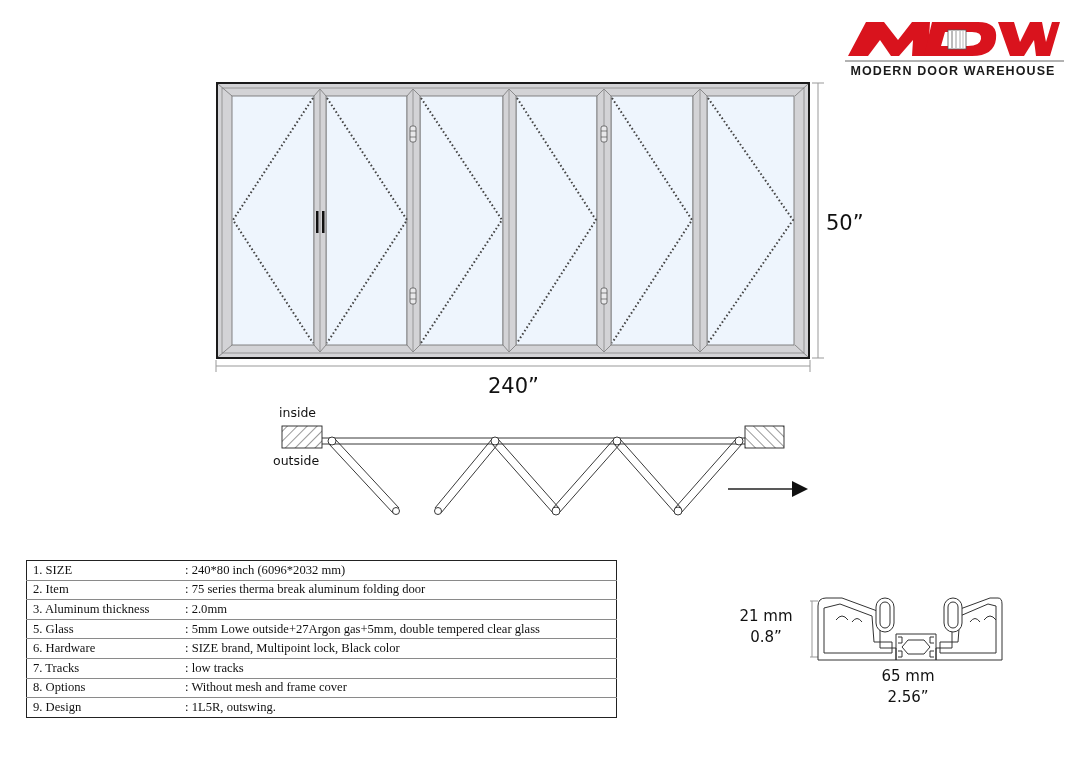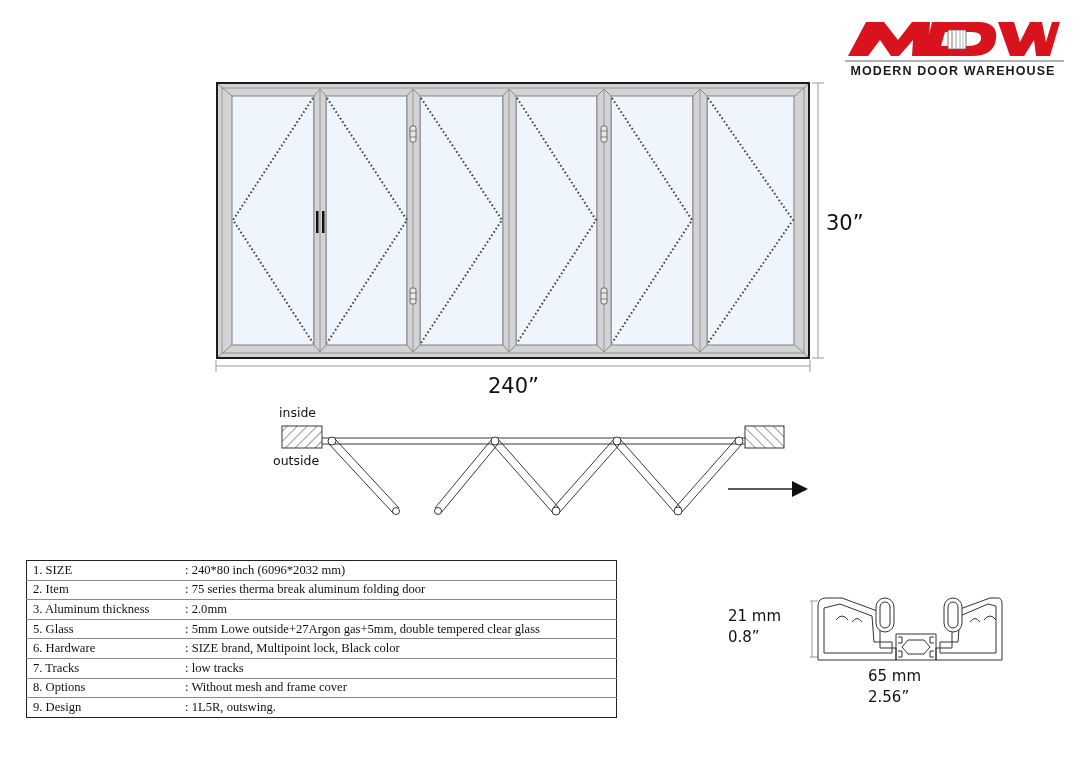--- a/index.html
+++ b/index.html
@@ -5,21 +5,21 @@
   html, body { margin: 0; padding: 0; background: #ffffff; }
   body { width: 1080px; height: 771px; position: relative; overflow: hidden; font-family: "DejaVu Sans", "Liberation Sans", sans-serif; color: #111; }
   #drawing { position: absolute; left: 0; top: 0; }
   .logo-text { position: absolute; left: 842px; top: 64px; width: 222px; font-family: "Liberation Sans", sans-serif; font-weight: bold; font-size: 12.5px; letter-spacing: 1.1px; color: #1a1a1a; text-align: center; white-space: nowrap; }
   .dim { position: absolute; font-family: "DejaVu Sans", sans-serif; color: #111; white-space: nowrap; }
   .dim-w { left: 488px; top: 374px; font-size: 21px; }
   .dim-h { left: 826px; top: 211px; font-size: 21px; }
   .lbl { position: absolute; font-family: "DejaVu Sans", sans-serif; font-size: 12.5px; color: #111; text-align: center; }
   .lbl-in { left: 279px; top: 405px; }
   .lbl-out { left: 273px; top: 453px; }
-  .prof { position: absolute; font-family: "DejaVu Sans", sans-serif; font-size: 15px; color: #111; line-height: 21px; }
+  .prof { position: absolute; font-family: "DejaVu Sans", sans-serif; font-size: 15px; color: #111; text-align: center; line-height: 21px; }
   .prof-h { left: 728px; top: 606px; width: 76px; }
   .prof-w { left: 868px; top: 666px; width: 80px; }
   table.spec { position: absolute; left: 26px; top: 560px; width: 591px; border-collapse: collapse; border: 1.6px solid #222; font-family: "Liberation Sans", sans-serif; font-size: 12.6px; }
   table.spec td { border-top: 1px solid #8a8a8a; height: 18.6px; padding: 0 0 0 6px; white-space: nowrap; vertical-align: middle; font-family: Liberation Serif, serif; }
   table.spec tr:first-child td { border-top: none; }
   table.spec td.k { width: 146px; }
 </style>
 </head>
 <body>
 
@@ -175,21 +175,21 @@
     <path d="M970 622 q5 -7 10 0 M984 620 q6 -8 12 0"></path>
 
     <rect x="944" y="598" width="18" height="34" rx="9" fill="#fff"></rect>
     <rect x="948" y="602" width="10" height="26" rx="5"></rect>
   </g>
 </svg>
 
 <div class="logo-text">MODERN DOOR WAREHOUSE</div>
 
 <div class="dim dim-w">240”</div>
-<div class="dim dim-h">30”</div>
+<div class="dim dim-h">50”</div>
 
 <div class="lbl lbl-in">inside</div>
 <div class="lbl lbl-out">outside</div>
 
 <div class="prof prof-h">
   <div>21 mm</div>
   <div>0.8”</div>
 </div>
 <div class="prof prof-w">
   <div>65 mm</div>

